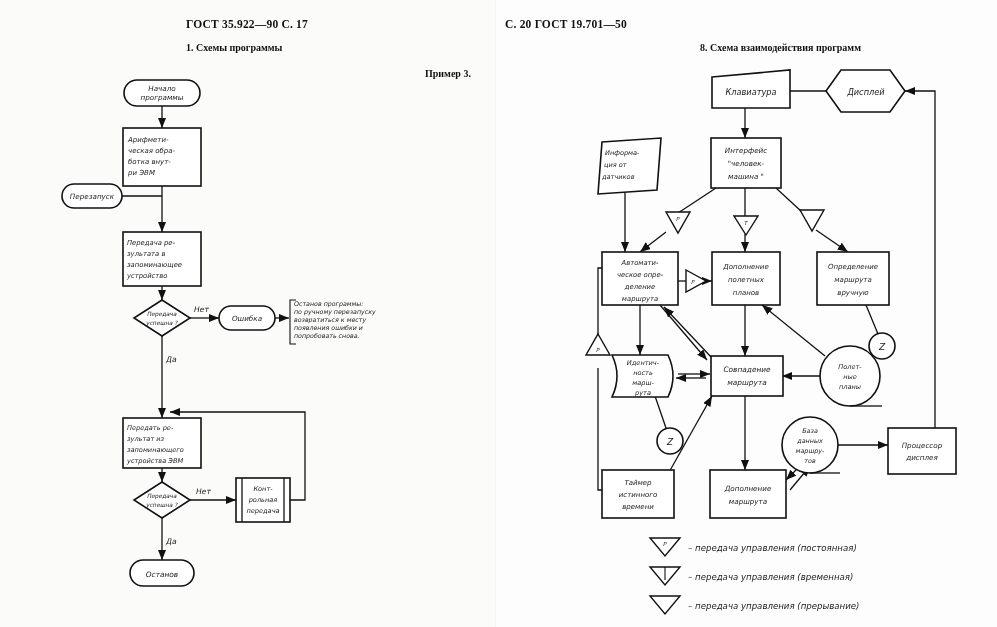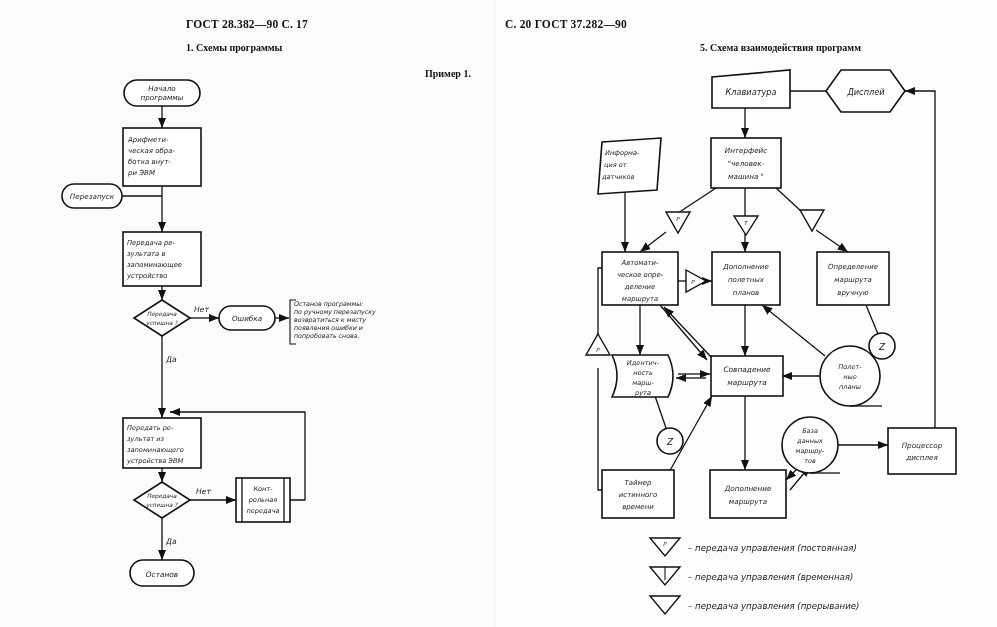--- a/index.html
+++ b/index.html
@@ -38,25 +38,25 @@
 </style>
 </head>
 <body>
 
 <div id="root">
 
   <div class="page" id="page-left"></div>
   <div class="page" id="page-right"></div>
   <div class="page-divider"></div>
 
-  <div class="hdr" id="hdr-left">ГОСТ 28.382—90 С. 17</div>
+  <div class="hdr" id="hdr-left">ГОСТ 35.922—90 С. 17</div>
   <div class="hdr" id="sec-left">1. Схемы программы</div>
-  <div class="hdr" id="example-left">Пример 1.</div>
-  <div class="hdr" id="hdr-right">С. 20 ГОСТ 37.282—90</div>
-  <div class="hdr" id="sec-right">5. Схема взаимодействия программ</div>
+  <div class="hdr" id="example-left">Пример 3.</div>
+  <div class="hdr" id="hdr-right">С. 20 ГОСТ 19.701—50</div>
+  <div class="hdr" id="sec-right">8. Схема взаимодействия программ</div>
 
   <svg class="diagram" id="svg-left" width="497" height="627">
     <defs>
       <marker id="ar" markerWidth="9" markerHeight="9" refX="8" refY="3.2" orient="auto" markerUnits="strokeWidth">
         <path d="M0,0 L8,3.2 L0,6.4 z" fill="#111111"></path>
       </marker>
     </defs>
 
     <g>
       <path class="conn" d="M162,104 L162,128" marker-end="url(#ar)"></path>

